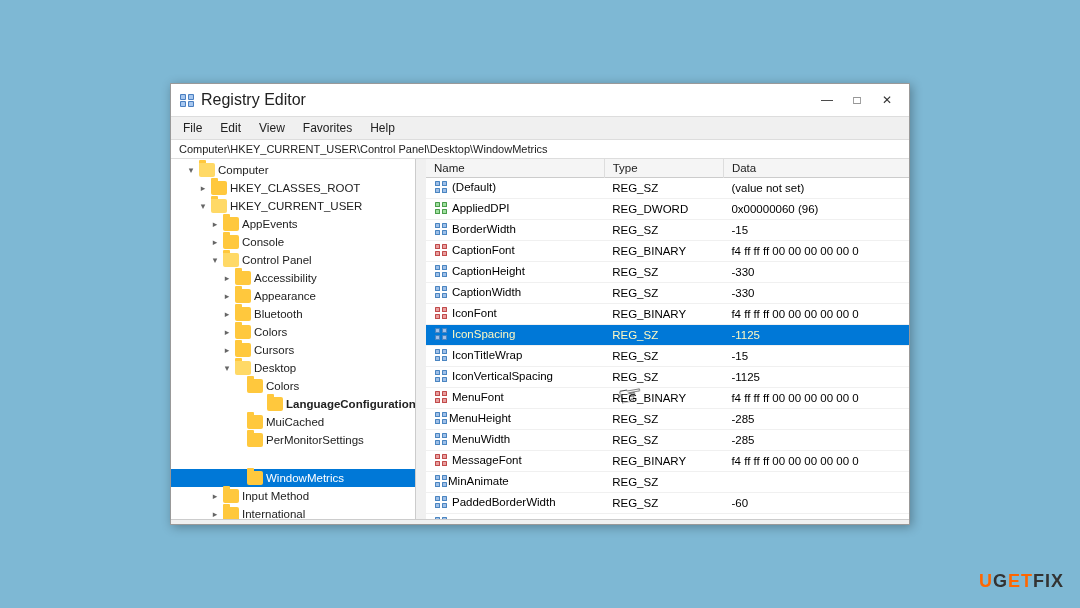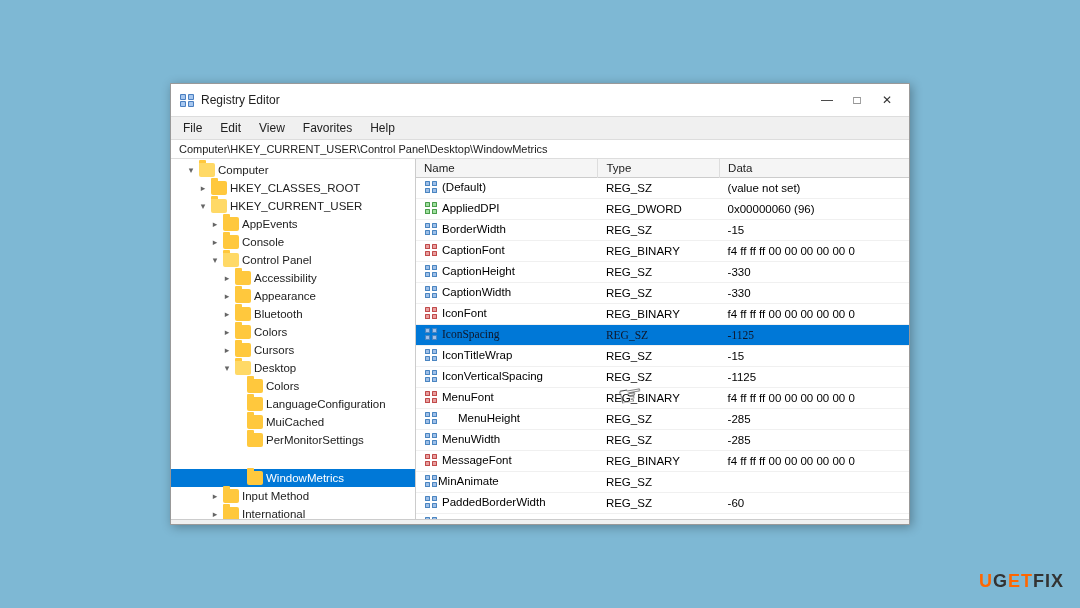--- a/index.html
+++ b/index.html
@@ -26,21 +26,21 @@
       justify-content: space-between;
       padding: 6px 8px;
       border-bottom: 1px solid #ddd;
     }
     .title-bar-left {
       display: flex;
       align-items: center;
       gap: 6px;
     }
     .title-text {
-      font-size: 12px;
+      font-size: 16px;
       color: #222;
     }
     .title-controls {
       display: flex;
       gap: 2px;
     }
     .title-btn {
       width: 28px;
       height: 20px;
       border: none;
@@ -79,20 +79,21 @@
       width: 245px;
       border-right: 1px solid #ccc;
       overflow-y: auto;
       background: #fff;
       padding: 2px 0;
     }
     .right-panel {
       flex: 1;
       background: #fff;
       overflow-y: auto;
+      margin-left: 10px;
     }
     
     .tree-item {
       display: flex;
       align-items: center;
       padding: 1px 0;
       cursor: pointer;
       white-space: nowrap;
       color: #222;
     }
@@ -149,21 +150,21 @@
       color: #222;
       border-right: 1px solid #ddd;
       font-size: 11.5px;
       cursor: pointer;
     }
     .reg-table th:last-child { border-right: none; }
     .reg-table tbody tr {
       border-bottom: 1px solid #f0f0f0;
       cursor: pointer;
     }
-    .reg-table tbody tr.selected { background: #0078d7; color: #0f172a; font-family: Liberation Serif, serif; }
+    .reg-table tbody tr.selected { background: #0078d7; color: #fef9c3; }
     .reg-table td {
       padding: 2px 8px;
       font-size: 11.5px;
       white-space: nowrap;
     }
     .window-wrapper {
       position: relative;
     }
     .cursor-hand {
       position: absolute;
@@ -295,21 +296,21 @@
           <div class="tree-item" style="padding-left: 48px;">
             <span class="expand-icon">▾</span>
             <span class="folder-icon folder-open"></span>
             <span class="tree-label">Desktop</span>
           </div>
           <div class="tree-item" style="padding-left: 60px;">
             <span class="expand-icon"></span>
             <span class="folder-icon"></span>
             <span class="tree-label">Colors</span>
           </div>
-          <div class="tree-item" style="padding-left: 60px;">
+          <div class="tree-item" style="padding-left: 80px; font-weight: bold;">
             <span class="expand-icon"></span>
             <span class="folder-icon"></span>
             <span class="tree-label">LanguageConfiguration</span>
           </div>
           <div class="tree-item" style="padding-left: 60px;">
             <span class="expand-icon"></span>
             <span class="folder-icon"></span>
             <span class="tree-label">MuiCached</span>
           </div>
           <div class="tree-item" style="padding-left: 60px;">
@@ -530,21 +531,21 @@
     <rect x="9" y="2" width="3" height="3" fill="#e8a0a0" rx="0.3"></rect>
     <rect x="2" y="9" width="3" height="3" fill="#e8a0a0" rx="0.3"></rect>
     <rect x="9" y="9" width="3" height="3" fill="#e8a0a0" rx="0.3"></rect>
   </svg>
                     <span>MenuFont</span>
                   </span></td>
                 <td>REG_BINARY</td>
                 <td>f4 ff ff ff 00 00 00 00 00 0</td>
               </tr>
               <tr>
-                <td><span style="display: inline-flex; align-items: center; gap: 20px;">
+                <td><span style="display: inline-flex; align-items: center; gap: 1px;">
                     <svg width="14" height="14" viewBox="0 0 14 14">
     <rect x="1" y="1" width="5" height="5" fill="#4a85c1" rx="0.5"></rect>
     <rect x="8" y="1" width="5" height="5" fill="#4a85c1" rx="0.5"></rect>
     <rect x="1" y="8" width="5" height="5" fill="#4a85c1" rx="0.5"></rect>
     <rect x="8" y="8" width="5" height="5" fill="#4a85c1" rx="0.5"></rect>
     <rect x="2" y="2" width="3" height="3" fill="#a0c0e8" rx="0.3"></rect>
     <rect x="9" y="2" width="3" height="3" fill="#a0c0e8" rx="0.3"></rect>
     <rect x="2" y="9" width="3" height="3" fill="#a0c0e8" rx="0.3"></rect>
     <rect x="9" y="9" width="3" height="3" fill="#a0c0e8" rx="0.3"></rect>
   </svg>

